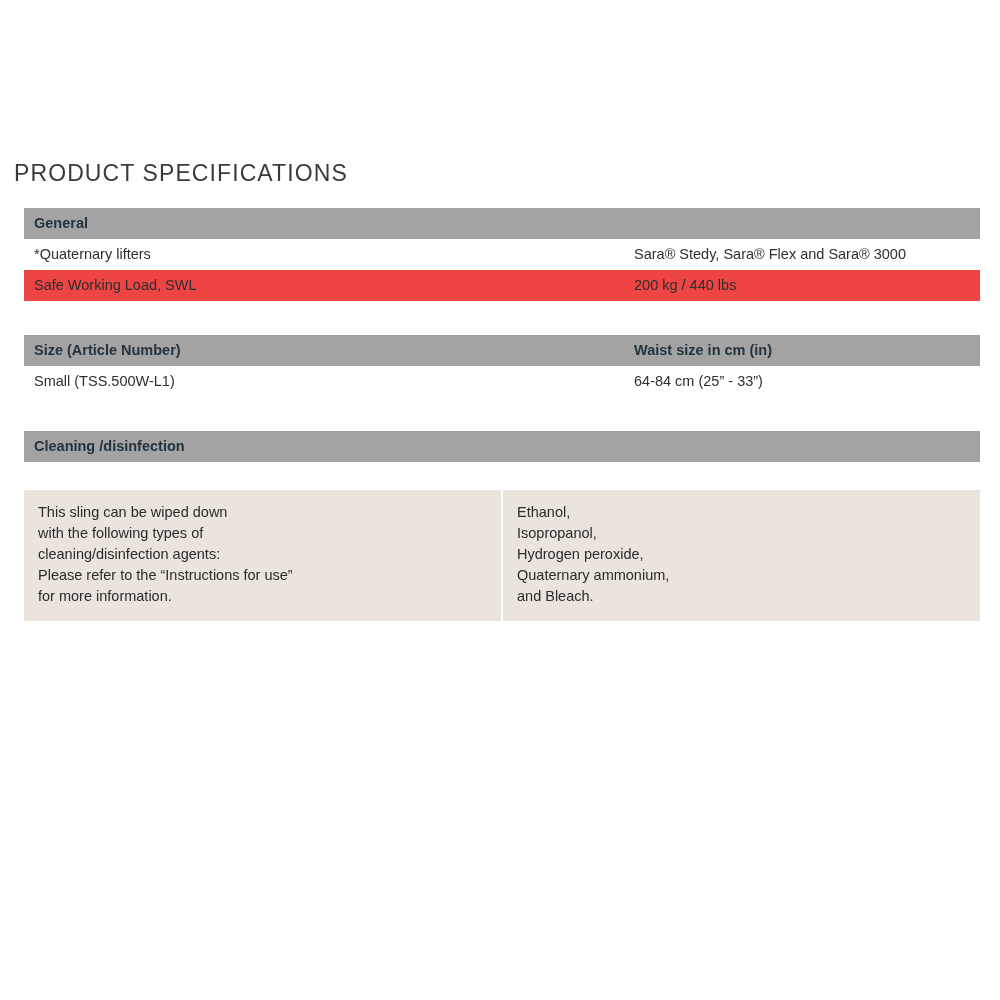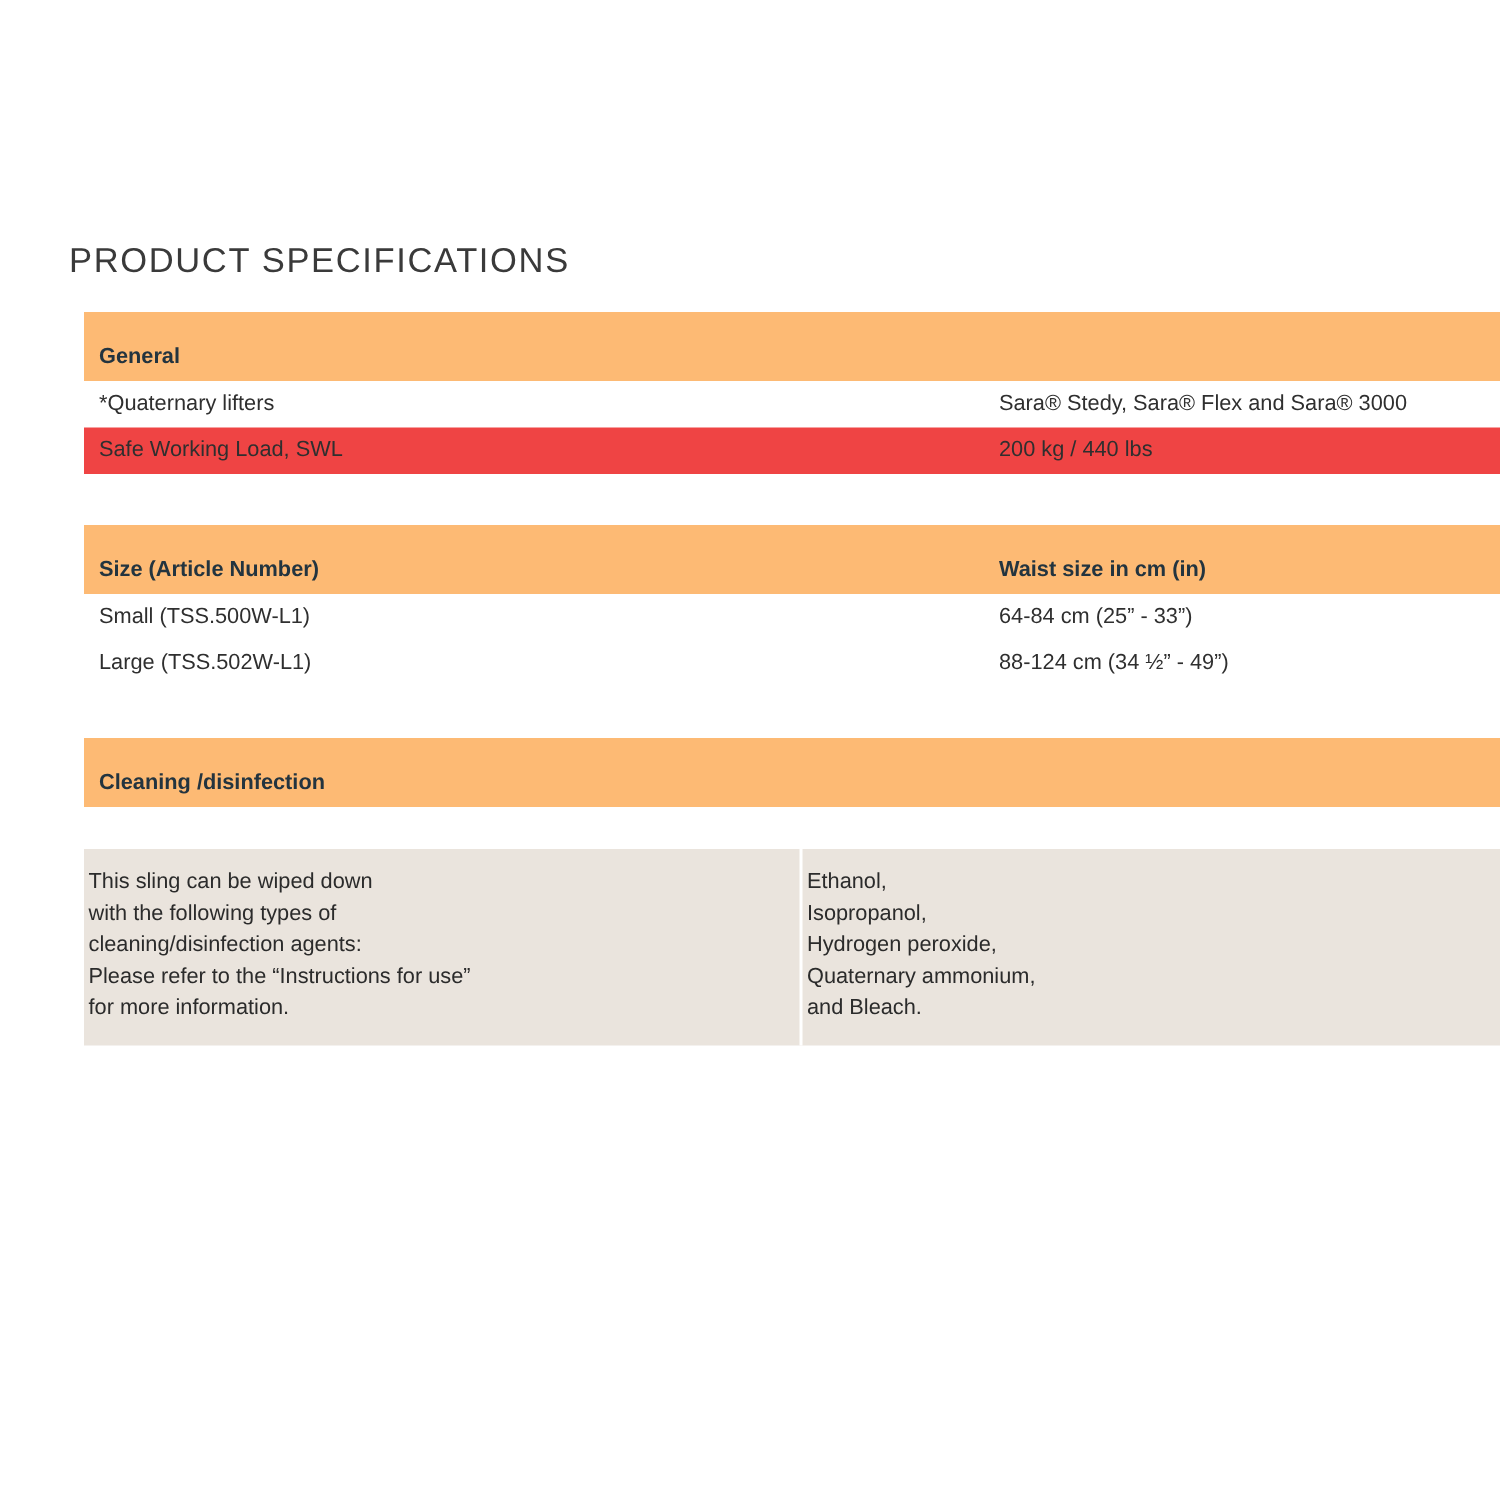--- a/index.html
+++ b/index.html
@@ -12,21 +12,20 @@
     background: #ffffff;
     font-family: "Liberation Sans", sans-serif;
     color: #2b2b2b;
     -webkit-font-smoothing: antialiased;
   }
   .page {
     position: relative;
     width: 808px;
     height: 1000px;
     box-sizing: border-box;
-    margin-left: 32px;
   }
   .page-title {
     position: absolute;
     left: 14px;
     top: 160px;
     font-size: 23px;
     letter-spacing: 1.1px;
     color: #3a3a3a;
     font-weight: 400;
   }
@@ -38,26 +37,26 @@
   }
   table.spec {
     border-collapse: collapse;
     width: 956px;
     table-layout: fixed;
   }
   table.spec col.c1 { width: 600px; }
   table.spec col.c2 { width: 356px; }
 
   .spec th {
-    background: #fdba74;
+    background: #a3a3a3;
     color: #23343f;
     font-size: 14.5px;
     font-weight: bold;
     text-align: left;
-    padding: 22px 10px 8px 10px;
+    padding: 7px 10px 8px 10px;
     height: 15px;
     border: none;
   }
   .spec td {
     font-size: 14.5px;
     color: #2f2f2f;
     padding: 7px 10px 8px 10px;
     vertical-align: top;
     border: none;
   }
@@ -81,21 +80,21 @@
   }
   table.cleanbody {
     border-collapse: collapse;
     width: 956px;
     table-layout: fixed;
   }
   table.cleanbody td {
     background: #eae4dd;
     font-size: 14.5px;
     line-height: 1.45;
-    padding: 12px 10px 14px 3px;
+    padding: 12px 10px 14px 14px;
     vertical-align: top;
   }
   .cell-line {
     display: block;
     white-space: pre;
   }
   .divider-cell {
     border-left: 2px solid #ffffff;
   }
 </style>
@@ -142,24 +141,20 @@
         <tr>
           <th>Size (Article Number)</th>
           <th>Waist size in cm (in)</th>
         </tr>
       </thead>
       <tbody>
         <tr class="plain">
           <td>Small (TSS.500W-L1)</td>
           <td>64-84 cm (25” - 33”)</td>
         </tr>
-        <tr class="plain">
-          <td>Large (TSS.502W-L1)</td>
-          <td>88-124 cm (34 ½” - 49”)</td>
-        </tr>
       </tbody>
     </table>
 
     <div class="gap"></div>
 
     <table class="cleanhead spec">
       <colgroup>
           <col class="c1">
           <col class="c2">
         </colgroup>

